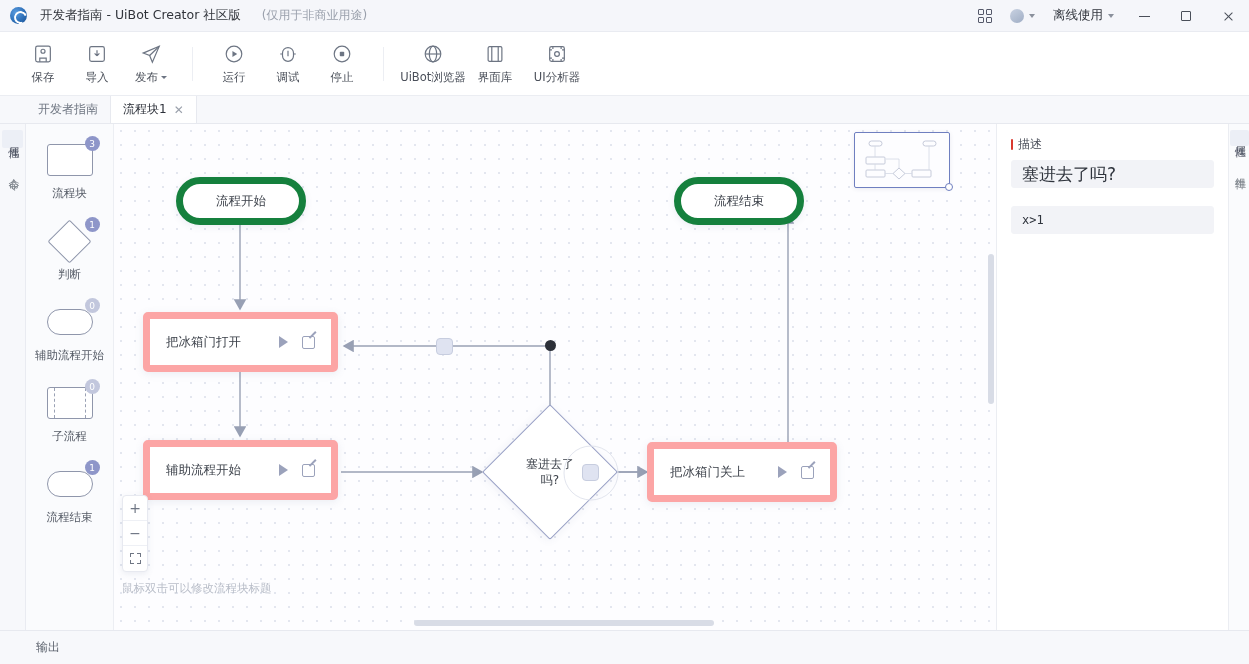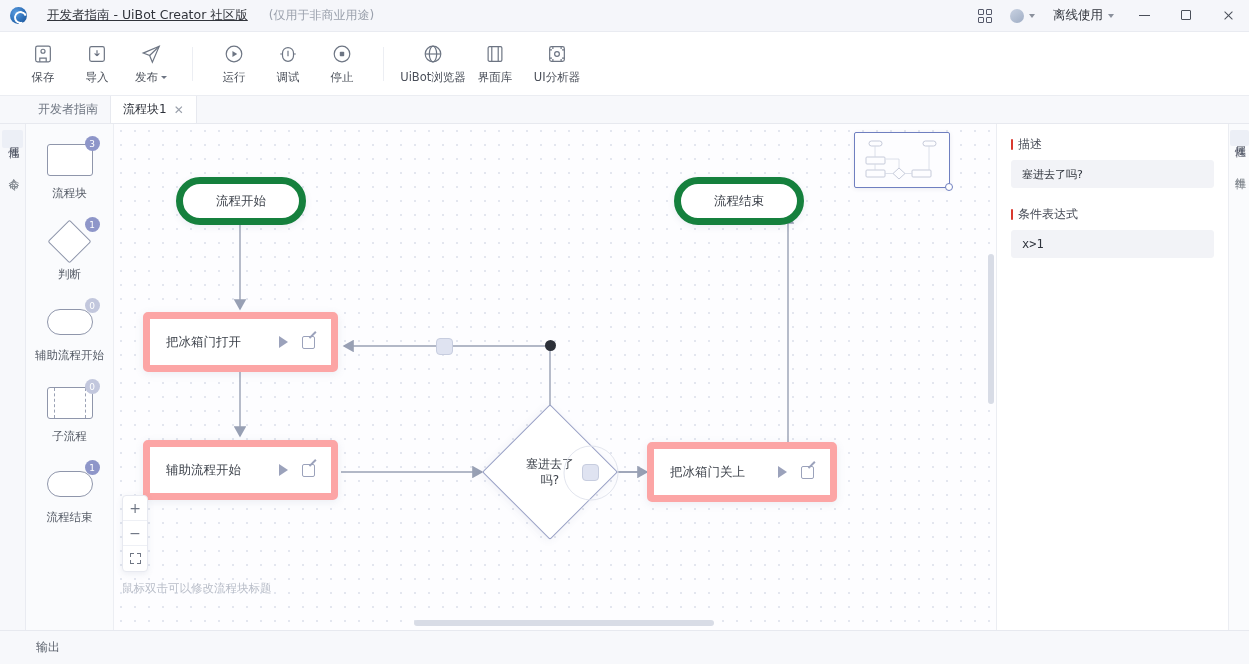--- a/index.html
+++ b/index.html
@@ -21,23 +21,23 @@
   .app-logo {
     width:17px; height:17px; border-radius:50%;
     background:radial-gradient(circle at 35% 33%, #5b9de0 0%, #2a6cb5 58%, #1d4f8d 100%);
     position:relative; flex:0 0 auto;
   }
   .app-logo::after{
     content:""; position:absolute; left:4px; top:4px; width:9px; height:9px;
     border-radius:50%; border:2px solid #ffffff; border-right-color:transparent;
     transform:rotate(25deg);
   }
-  .title-text { margin-left:20px; font-size:12.5px; color:#31343b; white-space:nowrap;text-decoration:underline; }
+  .title-text { margin-left:13px; font-size:12.5px; color:#31343b; white-space:nowrap; }
   .title-sub { color:#9aa0ac; font-size:12px; margin-left:21px; }
-  .title-right { margin-left:auto; display:flex; align-items:flex-end; height:100%; }
+  .title-right { margin-left:auto; display:flex; align-items:flex-start; height:100%; }
   .tr-item { display:flex; align-items:center; height:100%; padding:0 9px; color:#6b7280; cursor:default; }
   .grid-icon { display:grid; grid-template-columns:6px 6px; grid-template-rows:6px 6px; gap:2px; }
   .grid-icon i { display:block; border:1.4px solid #55596a; border-radius:1px; }
   .avatar-dot {
     width:14px; height:14px; border-radius:50%;
     background:linear-gradient(145deg,#c9d2e2,#9fadc4);
   }
   .caret { margin-left:5px; border-left:3.5px solid transparent; border-right:3.5px solid transparent; border-top:4px solid #8a909c; }
   .offline-label { font-size:12.5px; color:#2f333b; }
   .wbtn { width:42px; height:32px; display:flex; align-items:center; justify-content:center; color:#4a4f59; font-size:13px; }
@@ -188,21 +188,21 @@
   
   .cv-scroll-v { position:absolute; right:2px; top:130px; width:6px; height:150px; background:#d8dce6; border-radius:3px; }
   .cv-scroll-h { position:absolute; left:300px; bottom:4px; height:6px; width:300px; background:#d8dce6; border-radius:3px; }
 
   
   .props { width:232px; flex:0 0 232px; background:#ffffff; border-left:1px solid #ebedf2; padding:12px 14px; }
   .prop-label { display:flex; align-items:center; gap:5px; font-size:12px; color:#474c57; margin-bottom:7px; }
   .prop-label::before { content:""; width:2px; height:11px; background:#d9392f; border-radius:1px; display:block; }
   .prop-field {
     height:28px; background:#f2f3f7; border:1px solid #f2f3f7; border-radius:3px;
-    display:flex; align-items:center; padding:0 10px; font-size:11px; color:#2f343d;
+    display:flex; align-items:center; padding:0 10px; font-size:17px; color:#2f343d;
     margin-bottom:18px;
   }
   .prop-field.mono { font-family:"DejaVu Sans Mono","Liberation Mono",monospace; font-size:12px; }
 
   .right-rail {
     width:21px; flex:0 0 21px; background:#fafbfd; border-left:1px solid #ebedf2;
     display:flex; flex-direction:column; align-items:center; padding-top:6px; gap:16px;
   }
   .rrail-tab { writing-mode:vertical-rl; font-size:11px; color:#7a8088; padding:7px 2px; letter-spacing:1px; }
   .rrail-tab.active { background:#eceff6; color:#4a5060; border-radius:2px; }
@@ -499,21 +499,20 @@
       <div class="hint">鼠标双击可以修改流程块标题</div>
 
       <div class="cv-scroll-v"></div>
       <div class="cv-scroll-h"></div>
     </div>
 
     <div class="props">
       <div class="prop-label">描述</div>
       <div class="prop-field">塞进去了吗?</div>
 
-      <div class="prop-label">条件表达式</div>
       <div class="prop-field mono">x&gt;1</div>
     </div>
 
     <div class="right-rail">
       <div class="rrail-tab active">属性</div>
       <div class="rrail-tab">组件</div>
     </div>
   </div>
 
   <div class="outbar">

